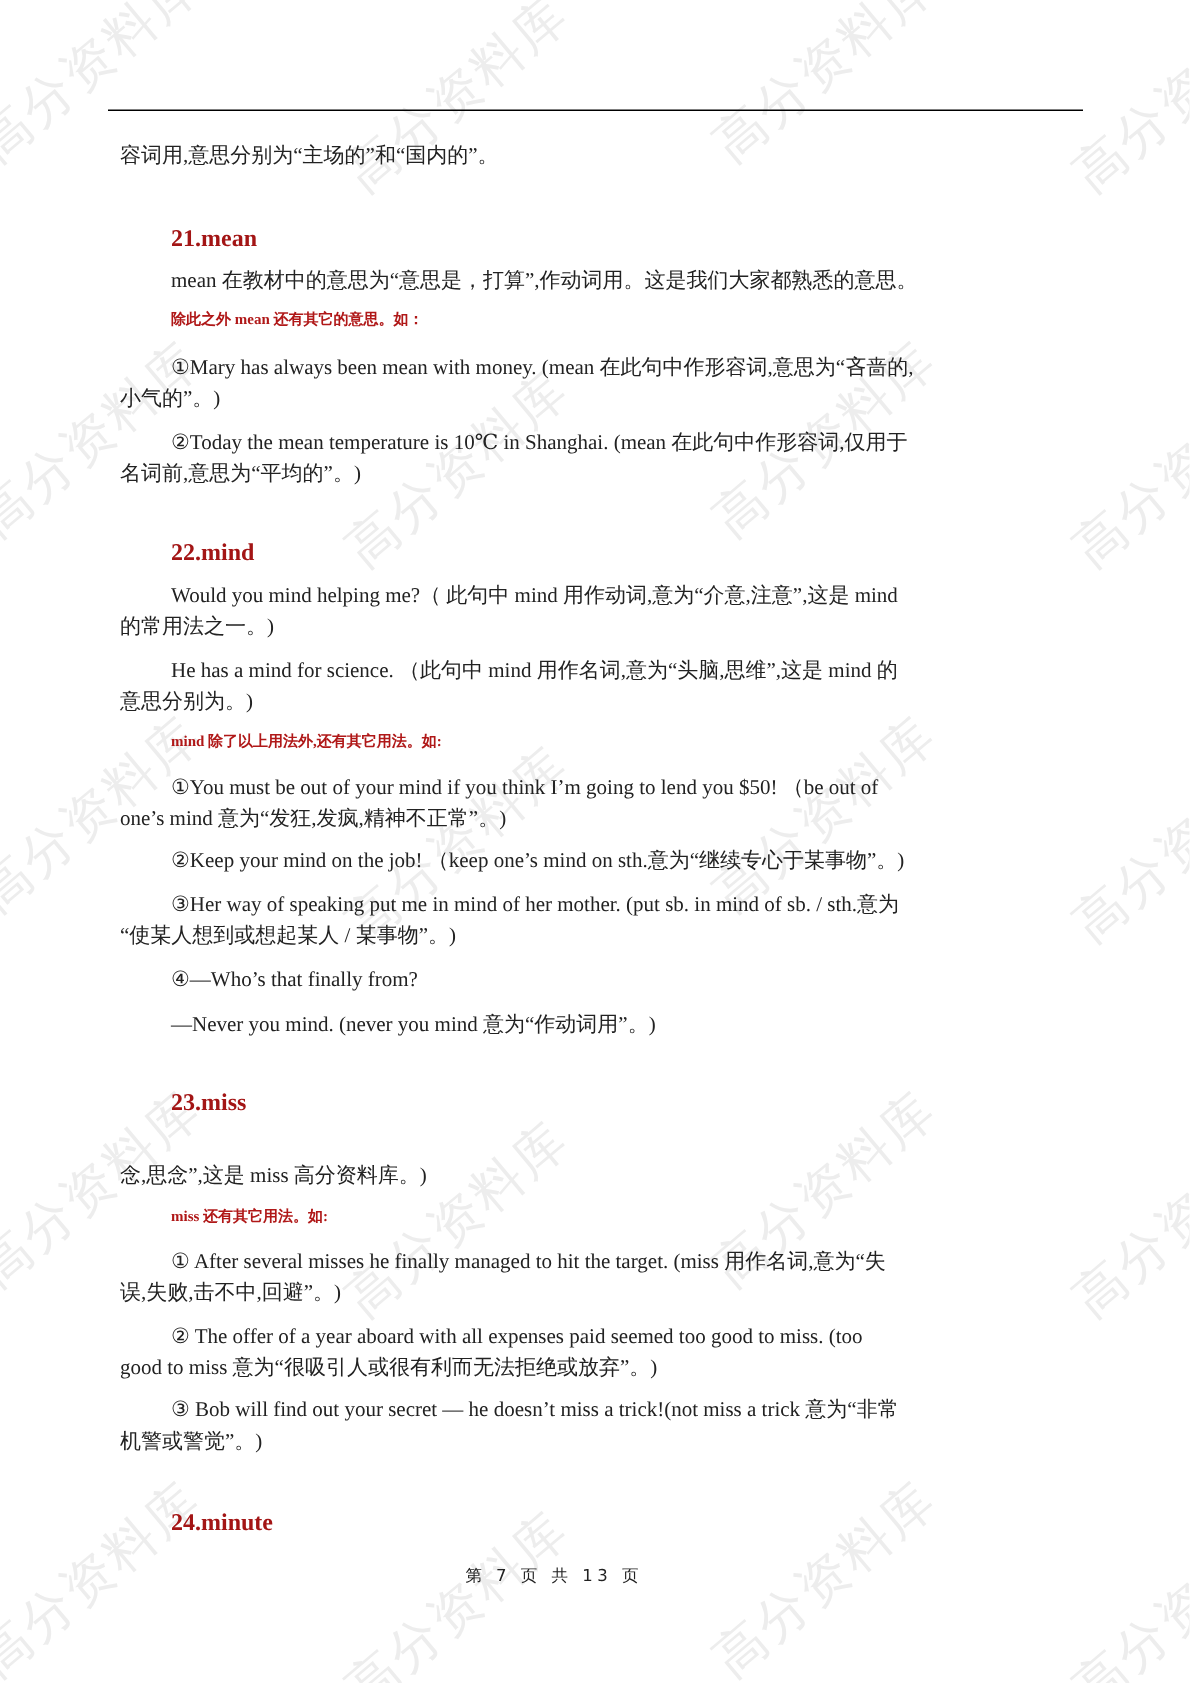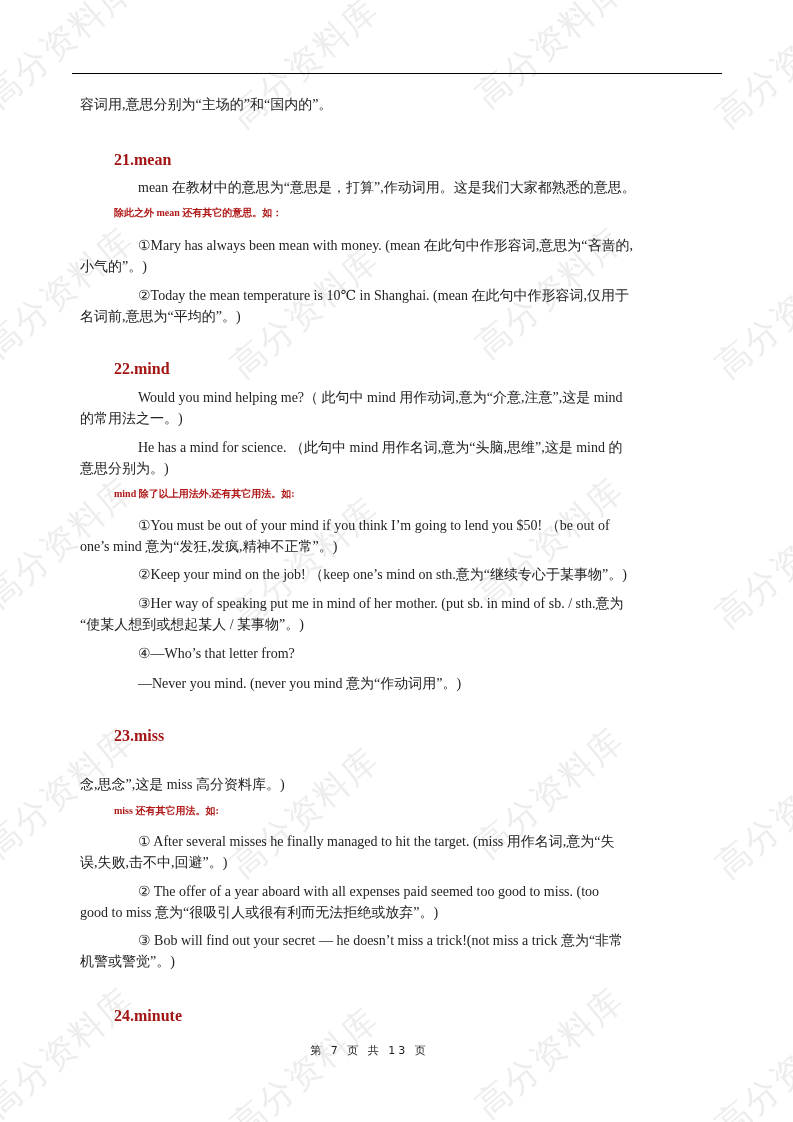--- a/index.html
+++ b/index.html
@@ -5,21 +5,21 @@
   html, body { margin:0; padding:0; background:#ffffff; }
   body { width:793px; height:1122px; position:relative; overflow:hidden;
          font-family:"Liberation Serif", "DejaVu Serif", serif; color:#222; }
   .watermarks { position:absolute; inset:0; pointer-events:none; z-index:0; }
   .wm { position:absolute; font-family:"DejaVu Sans", sans-serif; font-size:34px;
         color:#ededed; transform:rotate(-40deg); white-space:nowrap; letter-spacing:2px; }
   .page { position:absolute; inset:0; z-index:1; }
   .rule { position:absolute; left:72px; top:73px; width:650px; height:1px; background:#000; }
   .line { position:absolute; font-size:14px; line-height:20px; white-space:nowrap; }
   .cont { left:80px; }
-  .ind { left:114px;margin-left:24px; }
+  .ind { left:114px; }
   .heading { position:absolute; left:114px; font-weight:bold; color:#a31515; font-size:16px; }
   .redline { position:absolute; left:114px; font-weight:bold; color:#b01818; font-size:10px; }
   .footer { position:absolute; top:1043px; left:0; width:739px; text-align:center;
             font-family:"DejaVu Sans", sans-serif; font-size:11px; color:#222; letter-spacing:3px; }
 </style>
 </head>
 <body>
 
 <div class="watermarks">
   <div class="wm" style="left:-30px;top:20px">高分资料库</div>
@@ -61,21 +61,21 @@
   <div class="line ind" style="top:388px">Would you mind helping me?（  此句中 mind 用作动词,意为“介意,注意”,这是 mind</div>
   <div class="line cont" style="top:409px">的常用法之一。)</div>
   <div class="line ind" style="top:438px">He has a mind for science.  （此句中 mind 用作名词,意为“头脑,思维”,这是 mind 的</div>
   <div class="line cont" style="top:459px">意思分别为。)</div>
   <div class="redline" style="top:487px">mind 除了以上用法外,还有其它用法。如:</div>
   <div class="line ind" style="top:516px">①You must be out of your mind if you think I’m going to lend you $50!  （be out of</div>
   <div class="line cont" style="top:537px">one’s mind 意为“发狂,发疯,精神不正常”。)</div>
   <div class="line ind" style="top:565px">②Keep your mind on the job!  （keep one’s mind on sth.意为“继续专心于某事物”。)</div>
   <div class="line ind" style="top:594px">③Her way of speaking put me in mind of her mother. (put sb. in mind of sb. / sth.意为</div>
   <div class="line cont" style="top:615px">“使某人想到或想起某人  /  某事物”。)</div>
-  <div class="line ind" style="top:644px">④—Who’s that letter from?</div>
+  <div class="line ind" style="top:644px">④—Who’s that finally from?</div>
   <div class="line ind" style="top:674px">—Never you mind. (never you mind 意为“作动词用”。)</div>
 
   <div class="heading" style="top:727px">23.miss</div>
   <div class="line cont" style="top:775px">念,思念”,这是 miss 高分资料库。)</div>
   <div class="redline" style="top:804px">miss 还有其它用法。如:</div>
   <div class="line ind" style="top:832px">① After several misses he finally managed to hit the target. (miss 用作名词,意为“失</div>
   <div class="line cont" style="top:853px">误,失败,击不中,回避”。)</div>
   <div class="line ind" style="top:882px">② The offer of a year aboard with all expenses paid seemed too good to miss. (too</div>
   <div class="line cont" style="top:903px">good to miss 意为“很吸引人或很有利而无法拒绝或放弃”。)</div>
   <div class="line ind" style="top:931px">③ Bob will find out your secret — he doesn’t miss a trick!(not miss a trick 意为“非常</div>

